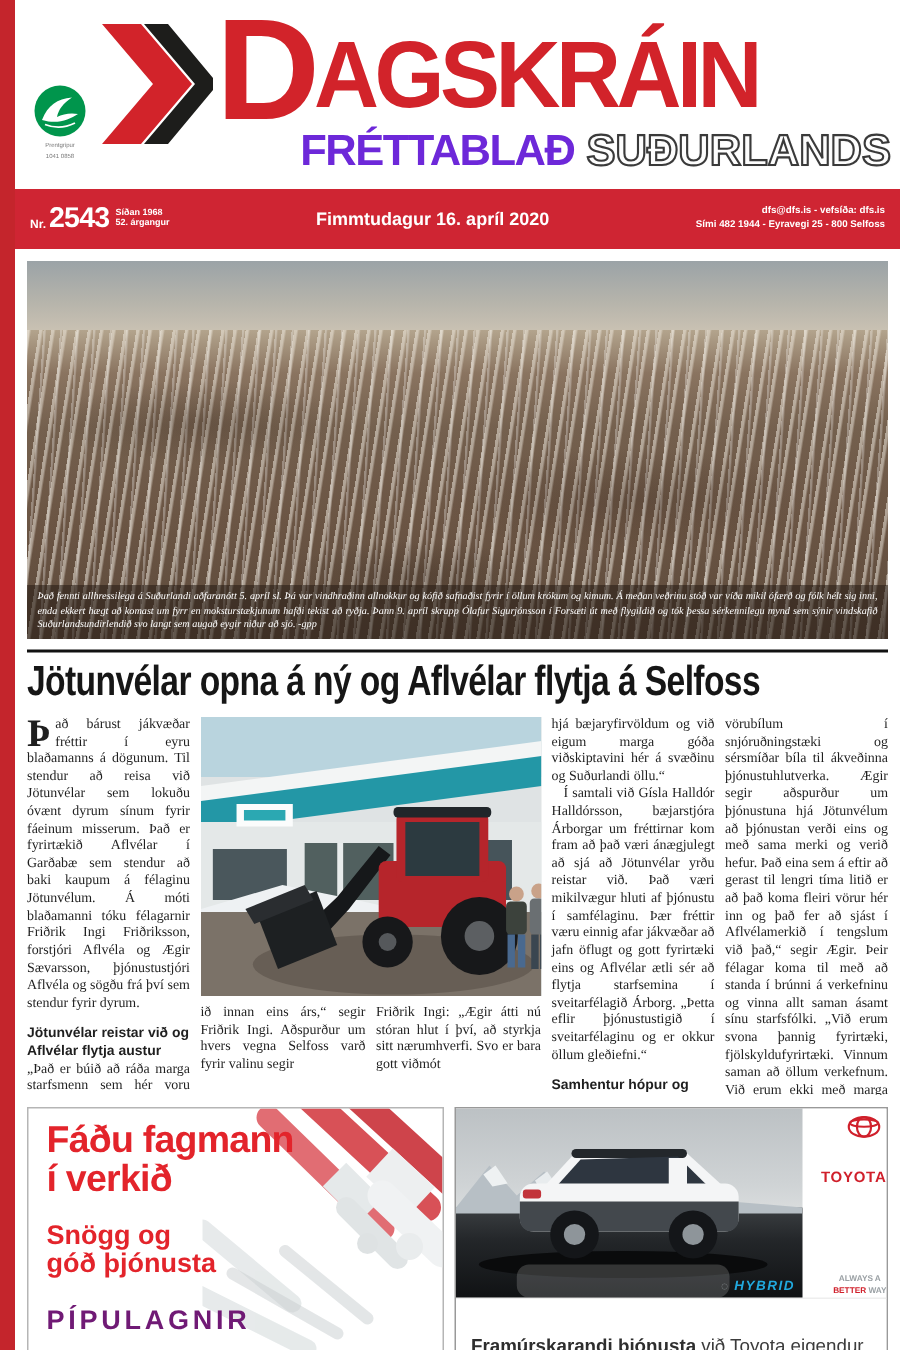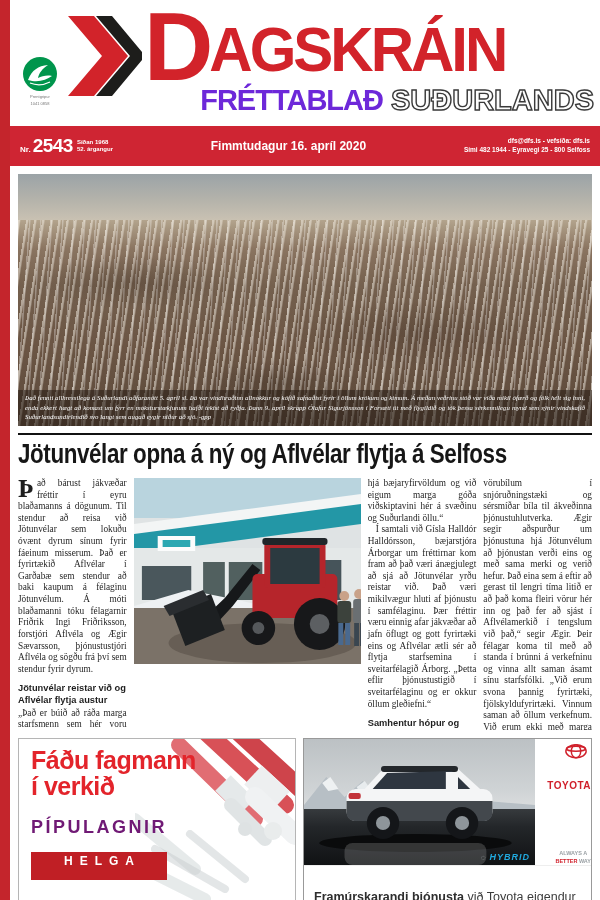--- a/index.html
+++ b/index.html
@@ -207,20 +207,28 @@
 
           <circle cx="213" cy="118" r="5" fill="#c9a289"></circle>
           <rect x="206" y="123" width="14" height="22" rx="3" fill="#3c423c"></rect>
           <rect x="207" y="145" width="5" height="22" fill="#49698f"></rect>
           <rect x="214" y="145" width="5" height="22" fill="#49698f"></rect>
           <circle cx="228" cy="116" r="5" fill="#c9a289"></circle>
           <rect x="222" y="121" width="13" height="24" rx="3" fill="#6a6f72"></rect>
           <rect x="223" y="145" width="5" height="23" fill="#3a4650"></rect>
           <rect x="229" y="145" width="5" height="23" fill="#3a4650"></rect>
         </svg>
+      </div>
+      <div class="mid-cols">
+        <div class="col">
+          <div class="p">ið innan eins árs,“ segir Friðrik Ingi. Aðspurður um hvers vegna Selfoss varð fyrir valinu segir</div>
+        </div>
+        <div class="col">
+          <div class="p">Friðrik Ingi: „Ægir átti nú stóran hlut í því, að styrkja sitt nærumhverfi. Svo er bara gott viðmót</div>
+        </div>
       </div>
     </div>
 
     <div class="col">
       <div class="p">hjá bæjaryfirvöldum og við eigum marga góða viðskiptavini hér á svæðinu og Suðurlandi öllu.“</div>
       <div class="p">Í samtali við Gísla Halldór Halldórsson, bæjarstjóra Árborgar um fréttirnar kom fram að það væri ánægjulegt að sjá að Jötunvélar yrðu reistar við. Það væri mikilvægur hluti af þjónustu í samfélaginu. Þær fréttir væru einnig afar jákvæðar að jafn öflugt og gott fyrirtæki eins og Aflvélar ætli sér að flytja starfsemina í sveitarfélagið Árborg. „Þetta eflir þjónustustigið í sveitarfélaginu og er okkur öllum gleðiefni.“</div>
       <div class="subhead">Samhentur hópur og engir veggir</div>
 
     </div>
 
@@ -252,20 +260,24 @@
         <g opacity="0.5" stroke="#c9ced0" stroke-width="8" stroke-linecap="round" fill="none">
           <line x1="20" y1="110" x2="90" y2="150"></line>
           <line x1="55" y1="95" x2="110" y2="140"></line>
         </g>
       </svg>
       <div class="ad-left-content">
         <div class="al-h1">
           <span>Fáðu fagmann</span><br>
           <span>í verkið</span>
         </div>
+        <div class="al-h2">
+          <span>Snögg og</span><br>
+          <span>góð þjónusta</span>
+        </div>
         <div class="al-brandrow">
           <div>
             <div class="al-brand">PÍPULAGNIR</div>
             <div class="al-helga">HELGA</div>
           </div>
         </div>
       </div>
     </div>
 
     <div class="ad-right">

